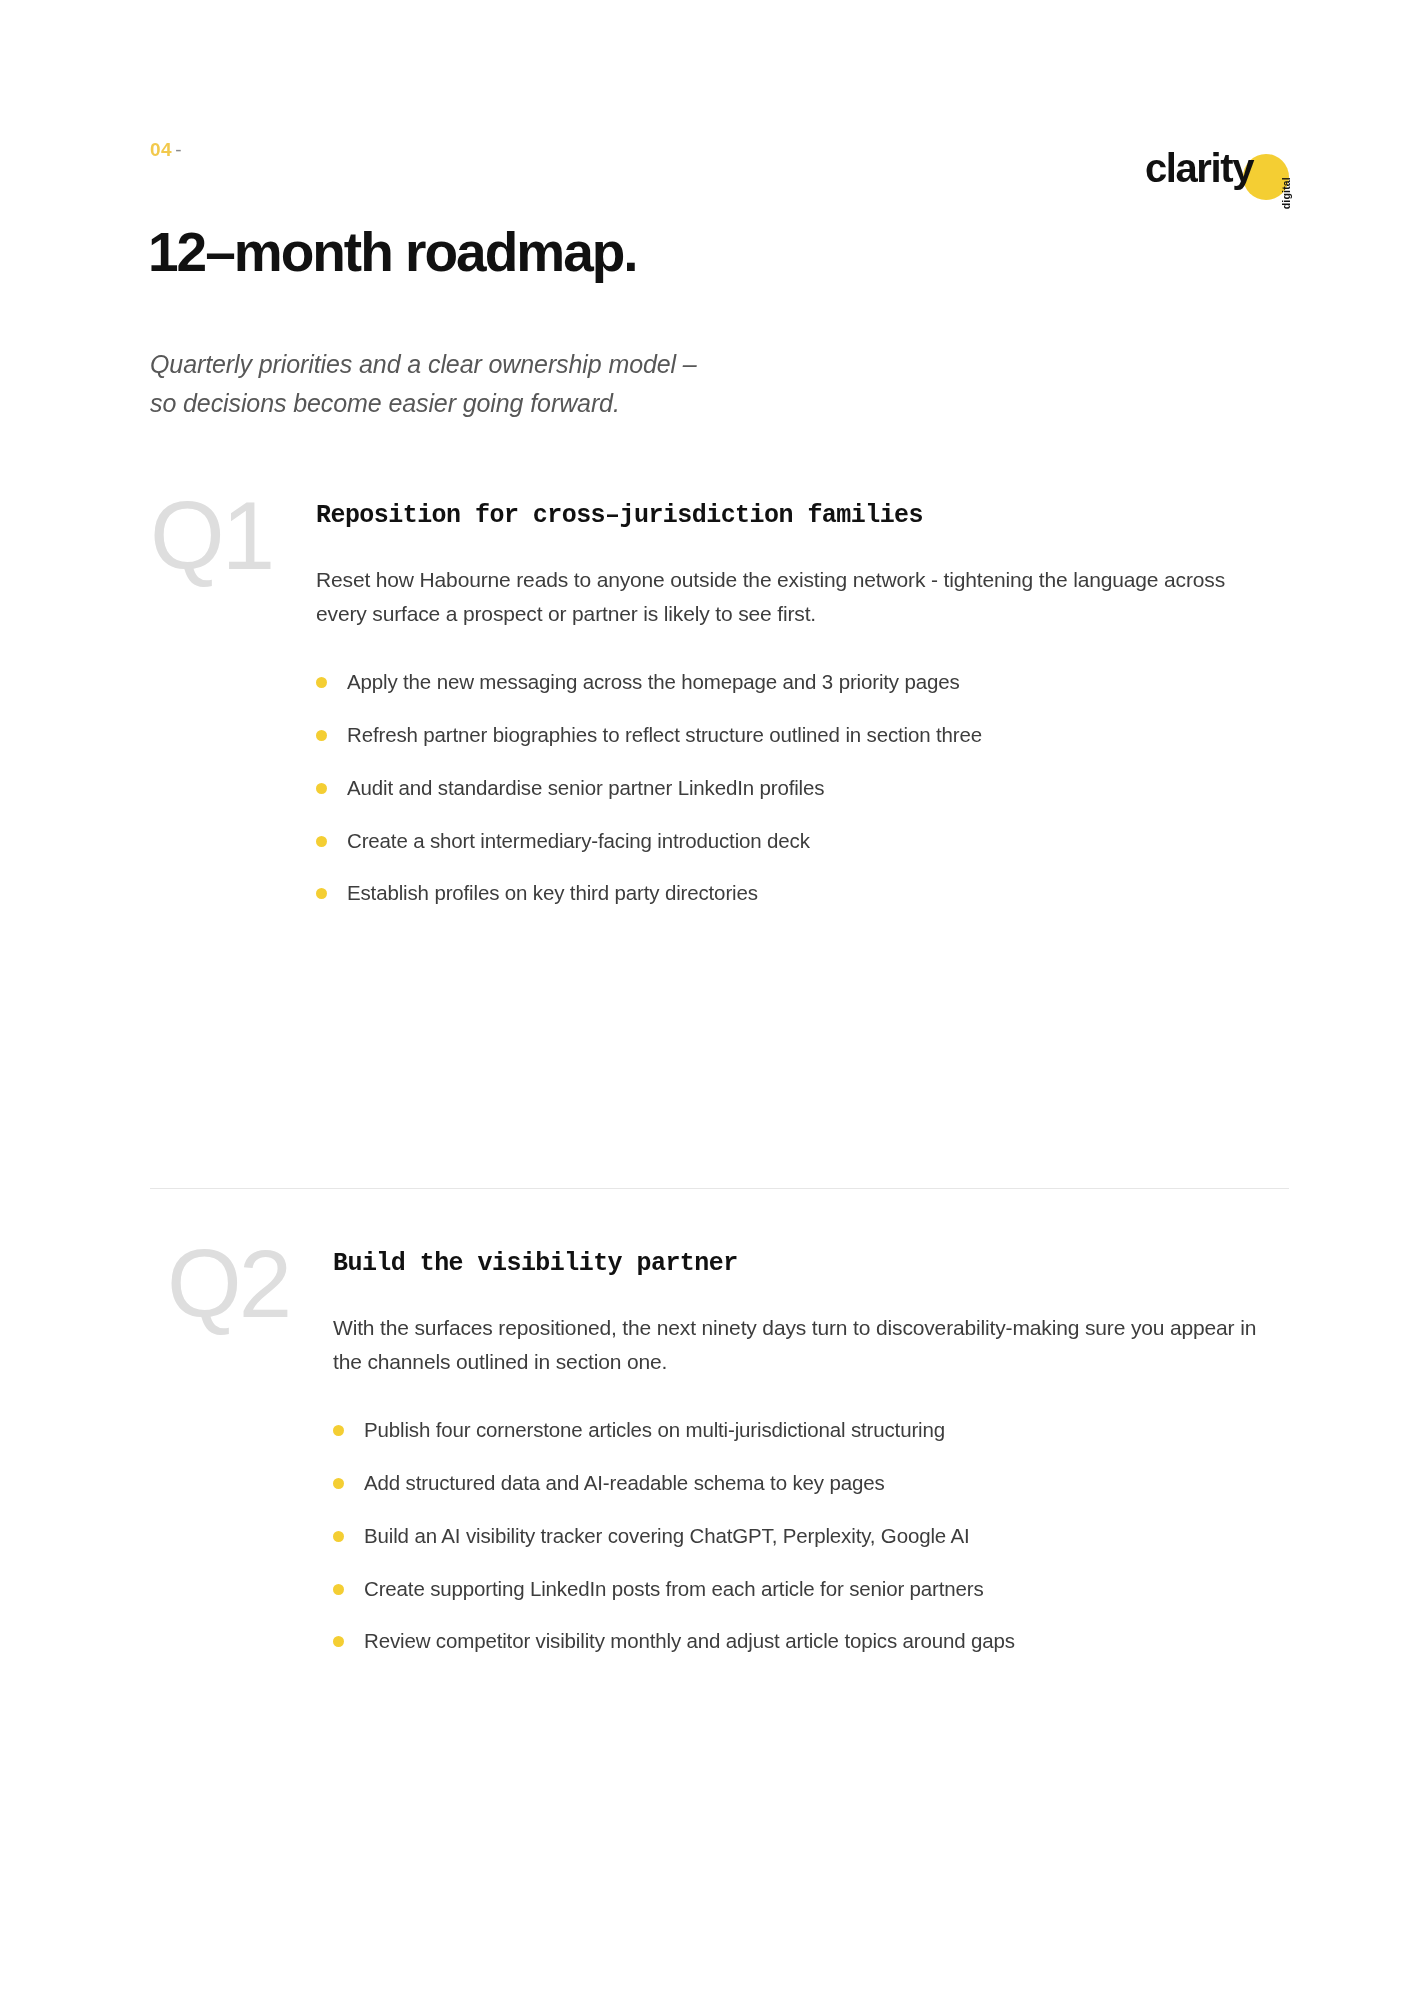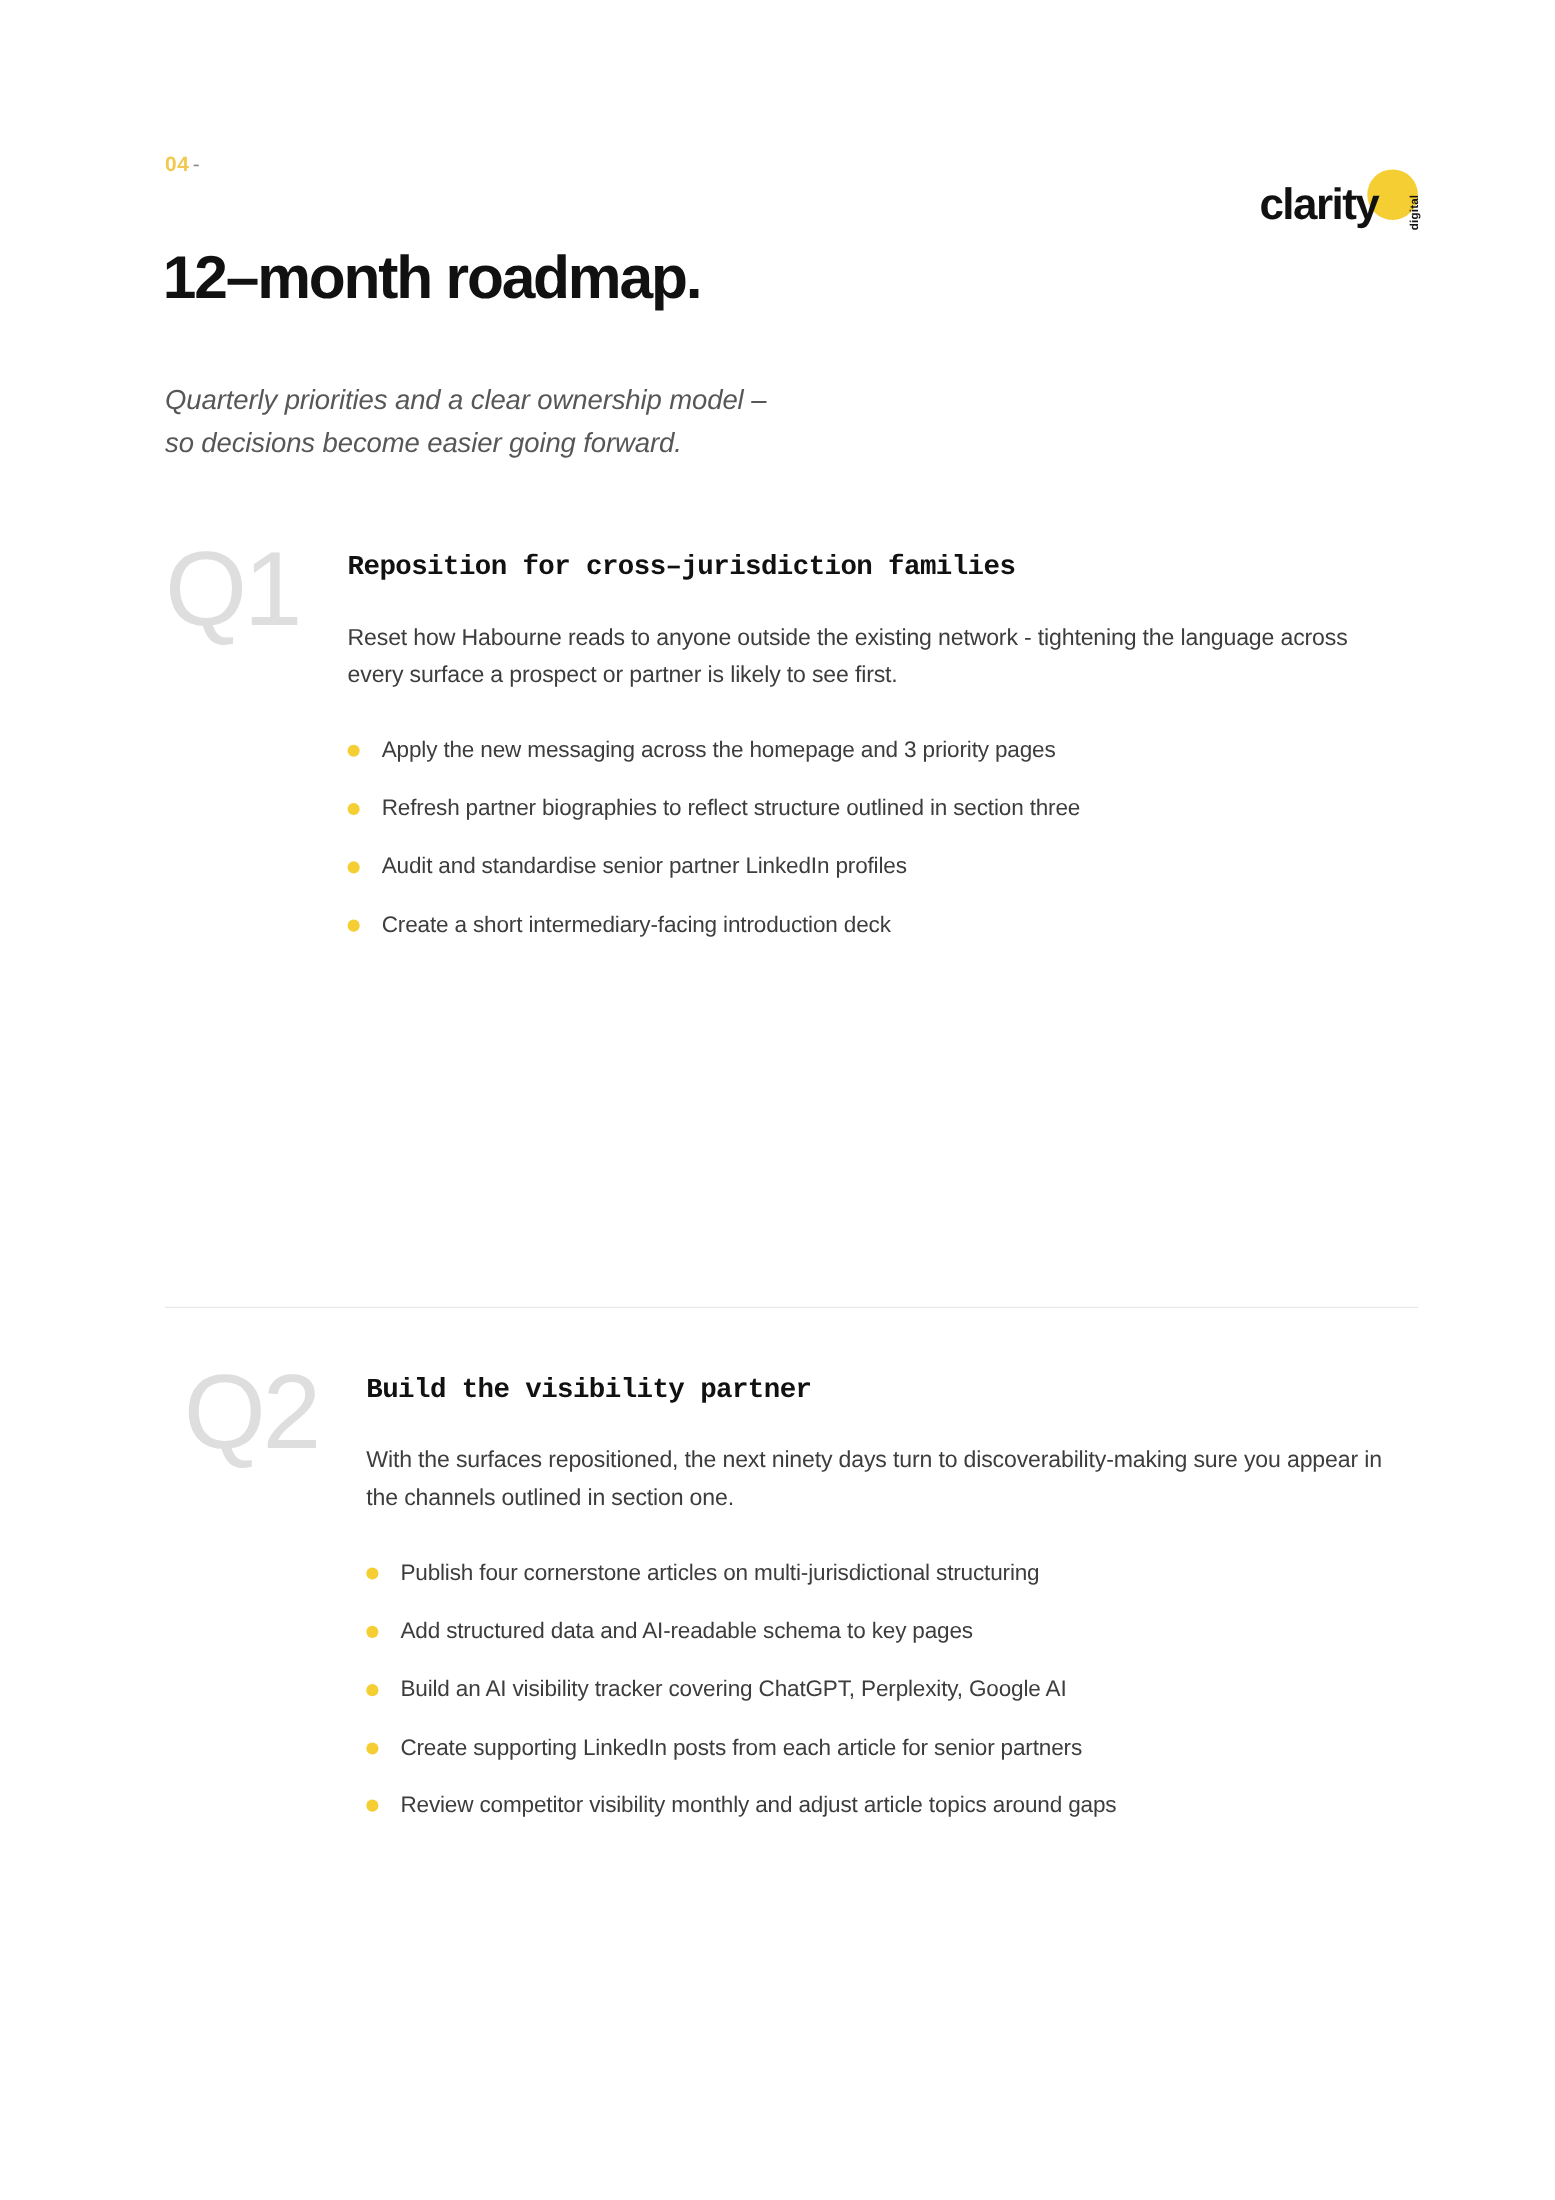--- a/index.html
+++ b/index.html
@@ -48,21 +48,21 @@
     position: absolute;
     top: 148px;
     right: 125px;
     height: 58px;
     display: flex;
     align-items: center;
   }
   .logo-inner {
     position: relative;
     display: flex;
-    align-items: flex-end;
+    align-items: flex-start;
     height: 58px;
   }
   .logo-circle {
     position: absolute;
     right: 0;
     top: 6px;
     width: 46px;
     height: 46px;
     border-radius: 50%;
     background: #F4CE33;
@@ -228,20 +228,21 @@
     <div class="quarter-inner">
       <div class="quarter-watermark">Q1</div>
       <div class="quarter-body">
         <h2 class="quarter-heading">Reposition for cross–jurisdiction families</h2>
         <p class="quarter-desc">Reset how Habourne reads to anyone outside the existing network - tightening the language across every surface a prospect or partner is likely to see first.</p>
         <ul class="quarter-list">
           <li><span class="dot"></span><span>Apply the new messaging across the homepage and 3 priority pages</span></li>
           <li><span class="dot"></span><span>Refresh partner biographies to reflect structure outlined in section three</span></li>
           <li><span class="dot"></span><span>Audit and standardise senior partner LinkedIn profiles</span></li>
           <li><span class="dot"></span><span>Create a short intermediary-facing introduction deck</span></li>
+          <li><span class="dot"></span><span>Establish profiles on key third party directories</span></li>
         </ul>
       </div>
     </div>
   </section>
 
   <div class="divider"></div>
 
   <section class="quarter quarter-q2">
     <div class="quarter-inner">
       <div class="quarter-watermark">Q2</div>

